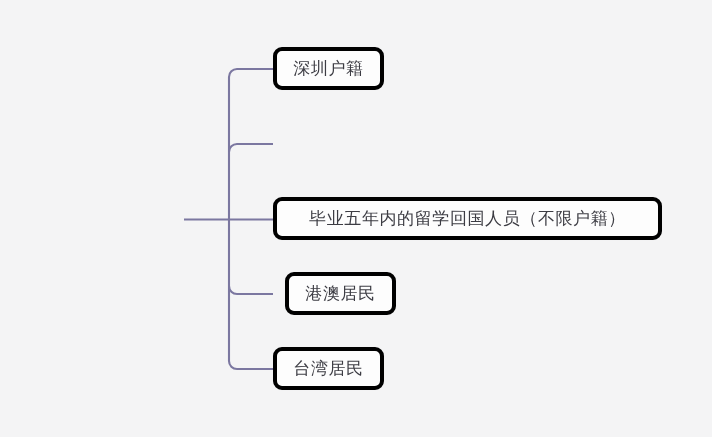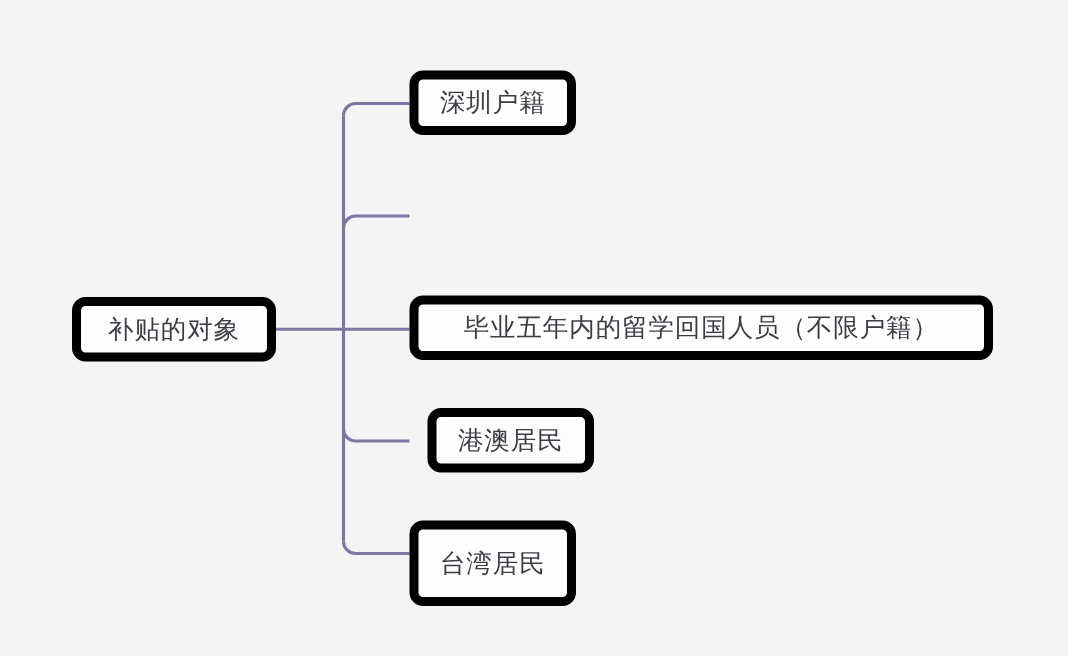--- a/index.html
+++ b/index.html
@@ -27,21 +27,21 @@
     height: 437px;
     pointer-events: none;
   }
   .node {
     position: absolute;
     box-sizing: border-box;
     display: flex;
     align-items: center;
     justify-content: center;
     background: #fdfdfd;
-    border: 6px solid #000000;
+    border: 4px solid #000000;
     border-radius: 9px;
     color: #3c3c43;
     font-size: 17px;
     line-height: 1;
     letter-spacing: 0.6px;
     white-space: nowrap;
     box-shadow: 0 0 0 0.5px rgba(0,0,0,0.01);
   }
   .node-label {
     display: block;
@@ -73,43 +73,40 @@
   #child-node-3 {
     left: 285px;
     top: 272px;
     width: 111px;
     height: 43px;
   }
   #child-node-4 {
     left: 273px;
     top: 347px;
     width: 111px;
-    height: 57px;
+    height: 43px;
   }
 </style>
 </head>
 <body>
 
 <div id="mindmap-canvas">
 
   <svg id="connector-layer" viewBox="0 0 712 437" width="712" height="437" xmlns="http://www.w3.org/2000/svg">
     <g fill="none" stroke="#7b77a0" stroke-width="2.1" stroke-linecap="butt" stroke-linejoin="round">
       <path d="M 184 219.5 L 229 219.5"></path>
       <path d="M 229 77 L 229 361"></path>
       <path d="M 229 77 A 8 8 0 0 1 237 69 L 273 69"></path>
       <path d="M 229 152 A 8 8 0 0 1 237 144 L 273 144"></path>
       <path d="M 229 219.5 L 273 219.5"></path>
       <path d="M 229 286 A 8 8 0 0 0 237 294 L 273 294"></path>
       <path d="M 229 361 A 8 8 0 0 0 237 369 L 273 369"></path>
     </g>
   </svg>
 
-  <div class="node" id="root-node">
-    <span class="node-label">补贴的对象</span>
-  </div>
 
   <div class="node" id="child-node-0">
     <span class="node-label">深圳户籍</span>
   </div>
 
 
   <div class="node" id="child-node-2">
     <span class="node-label">毕业五年内的留学回国人员（不限户籍）</span>
   </div>
 

